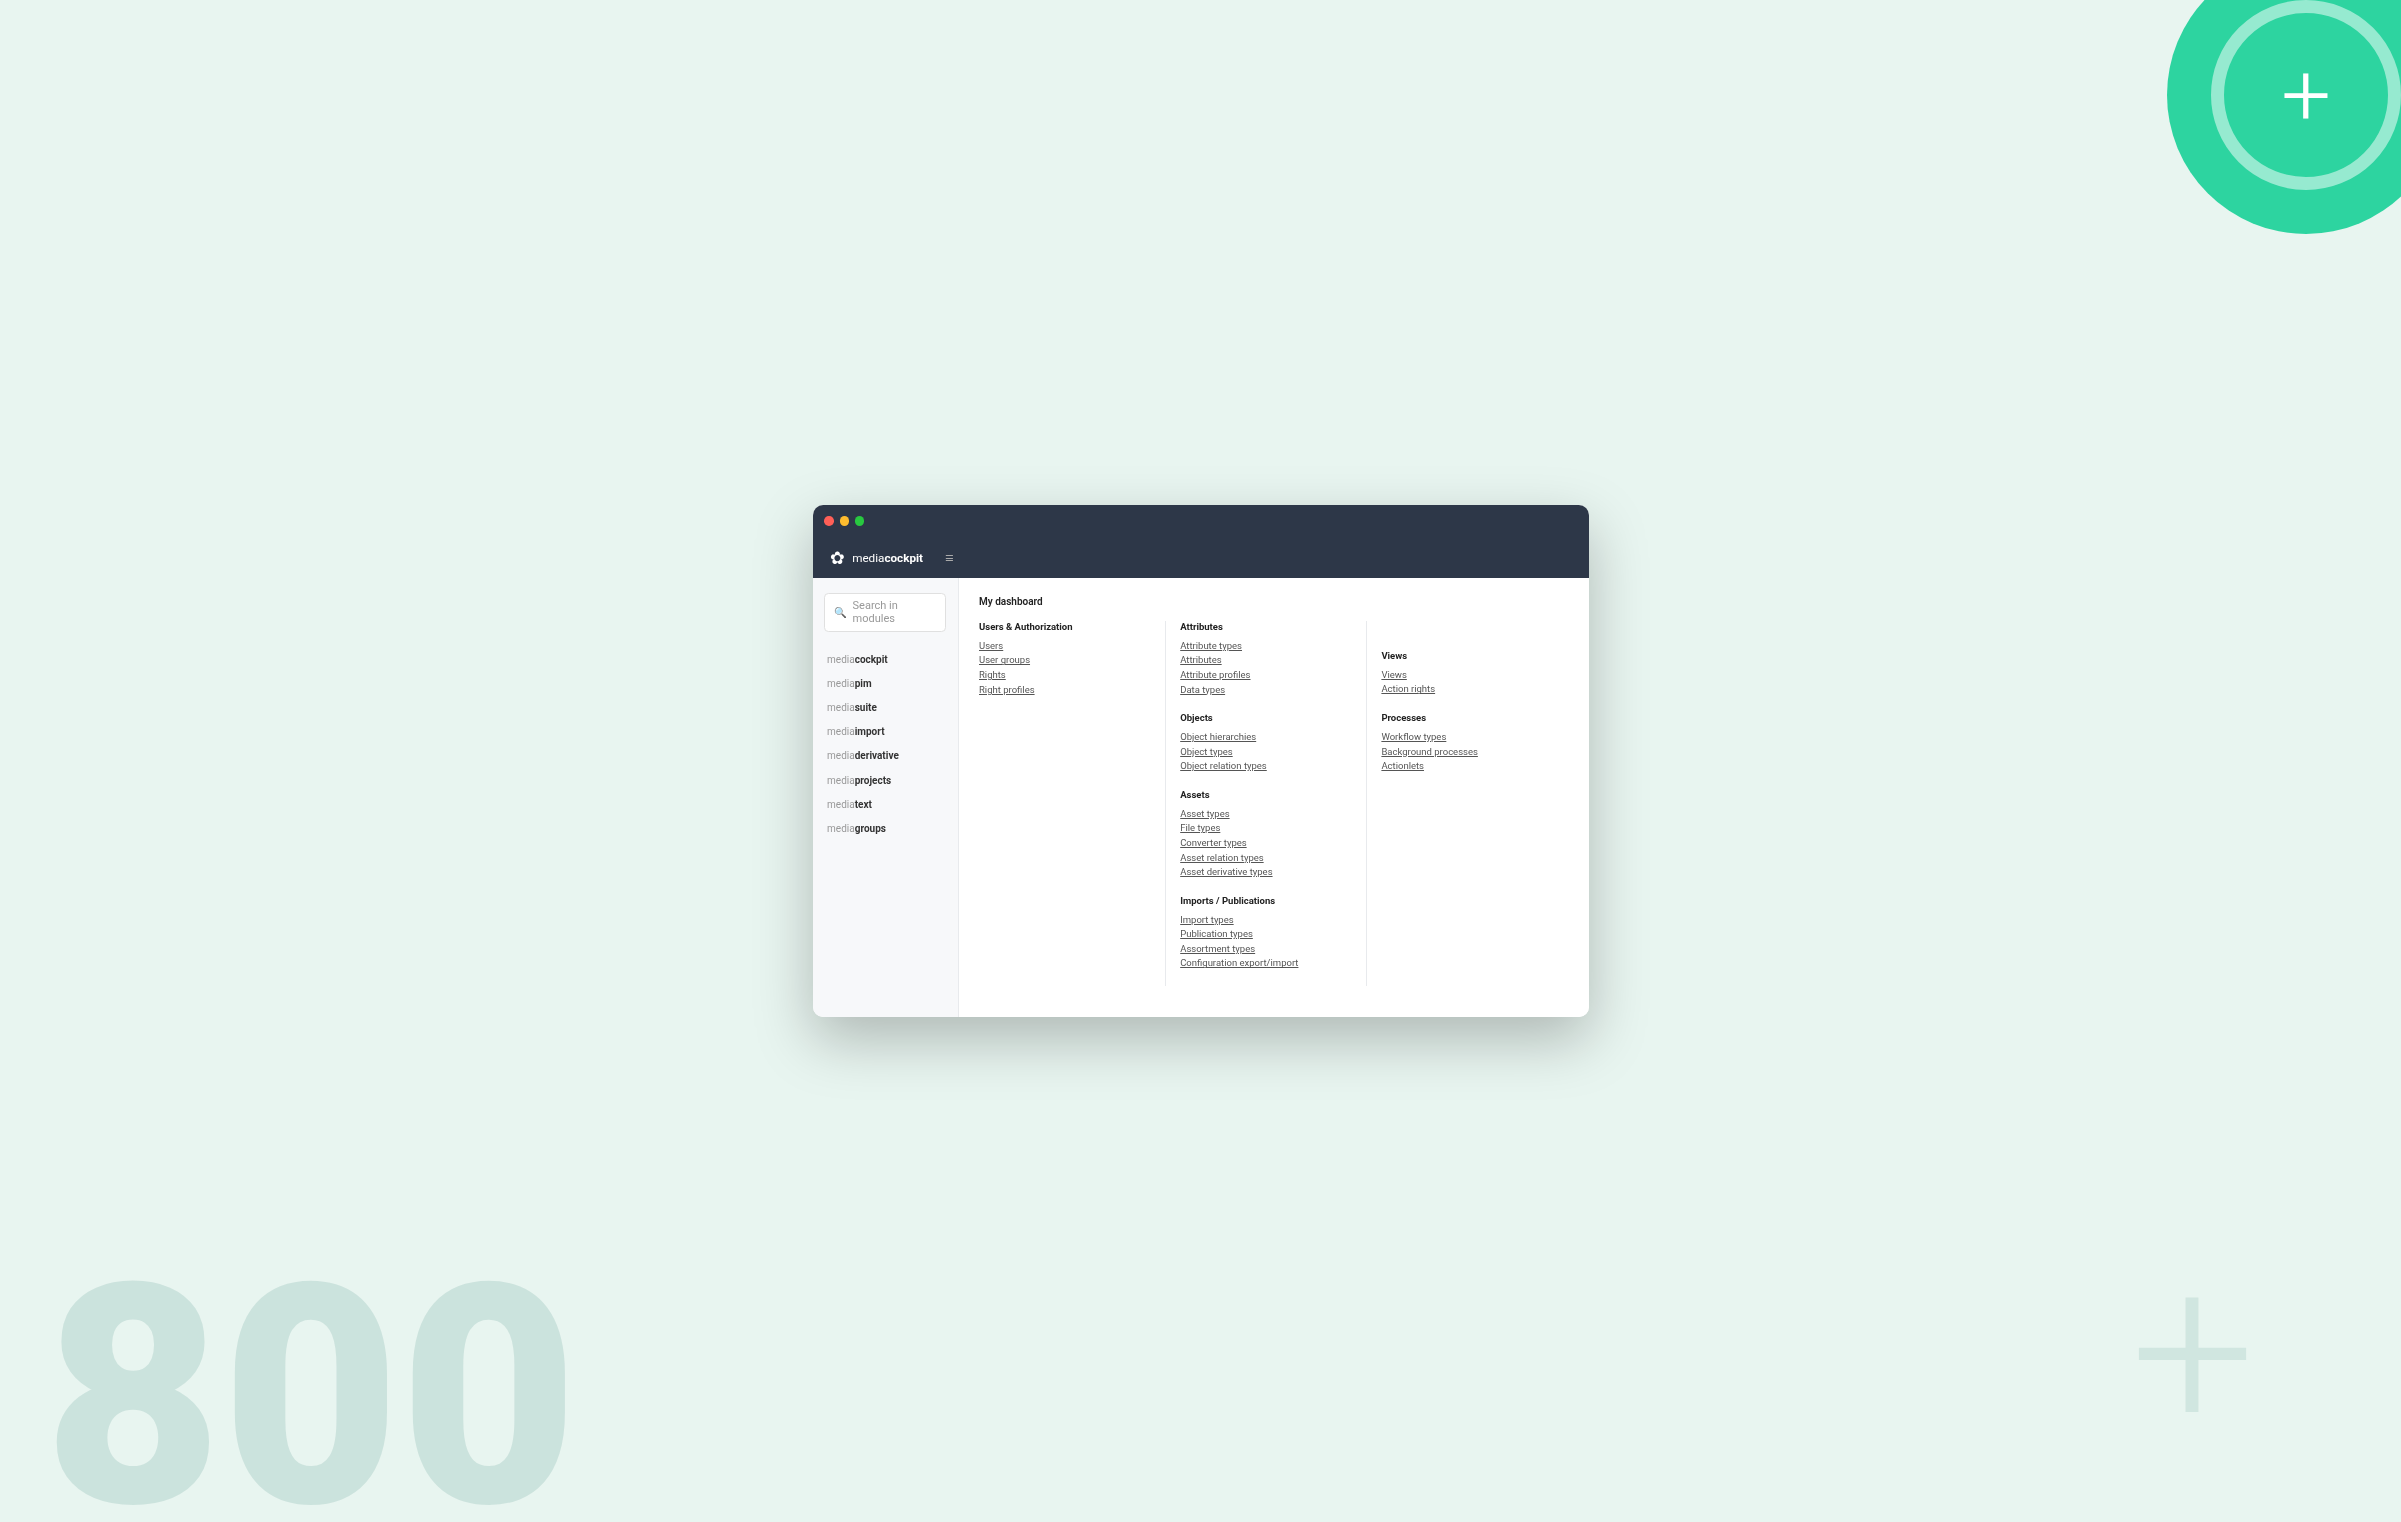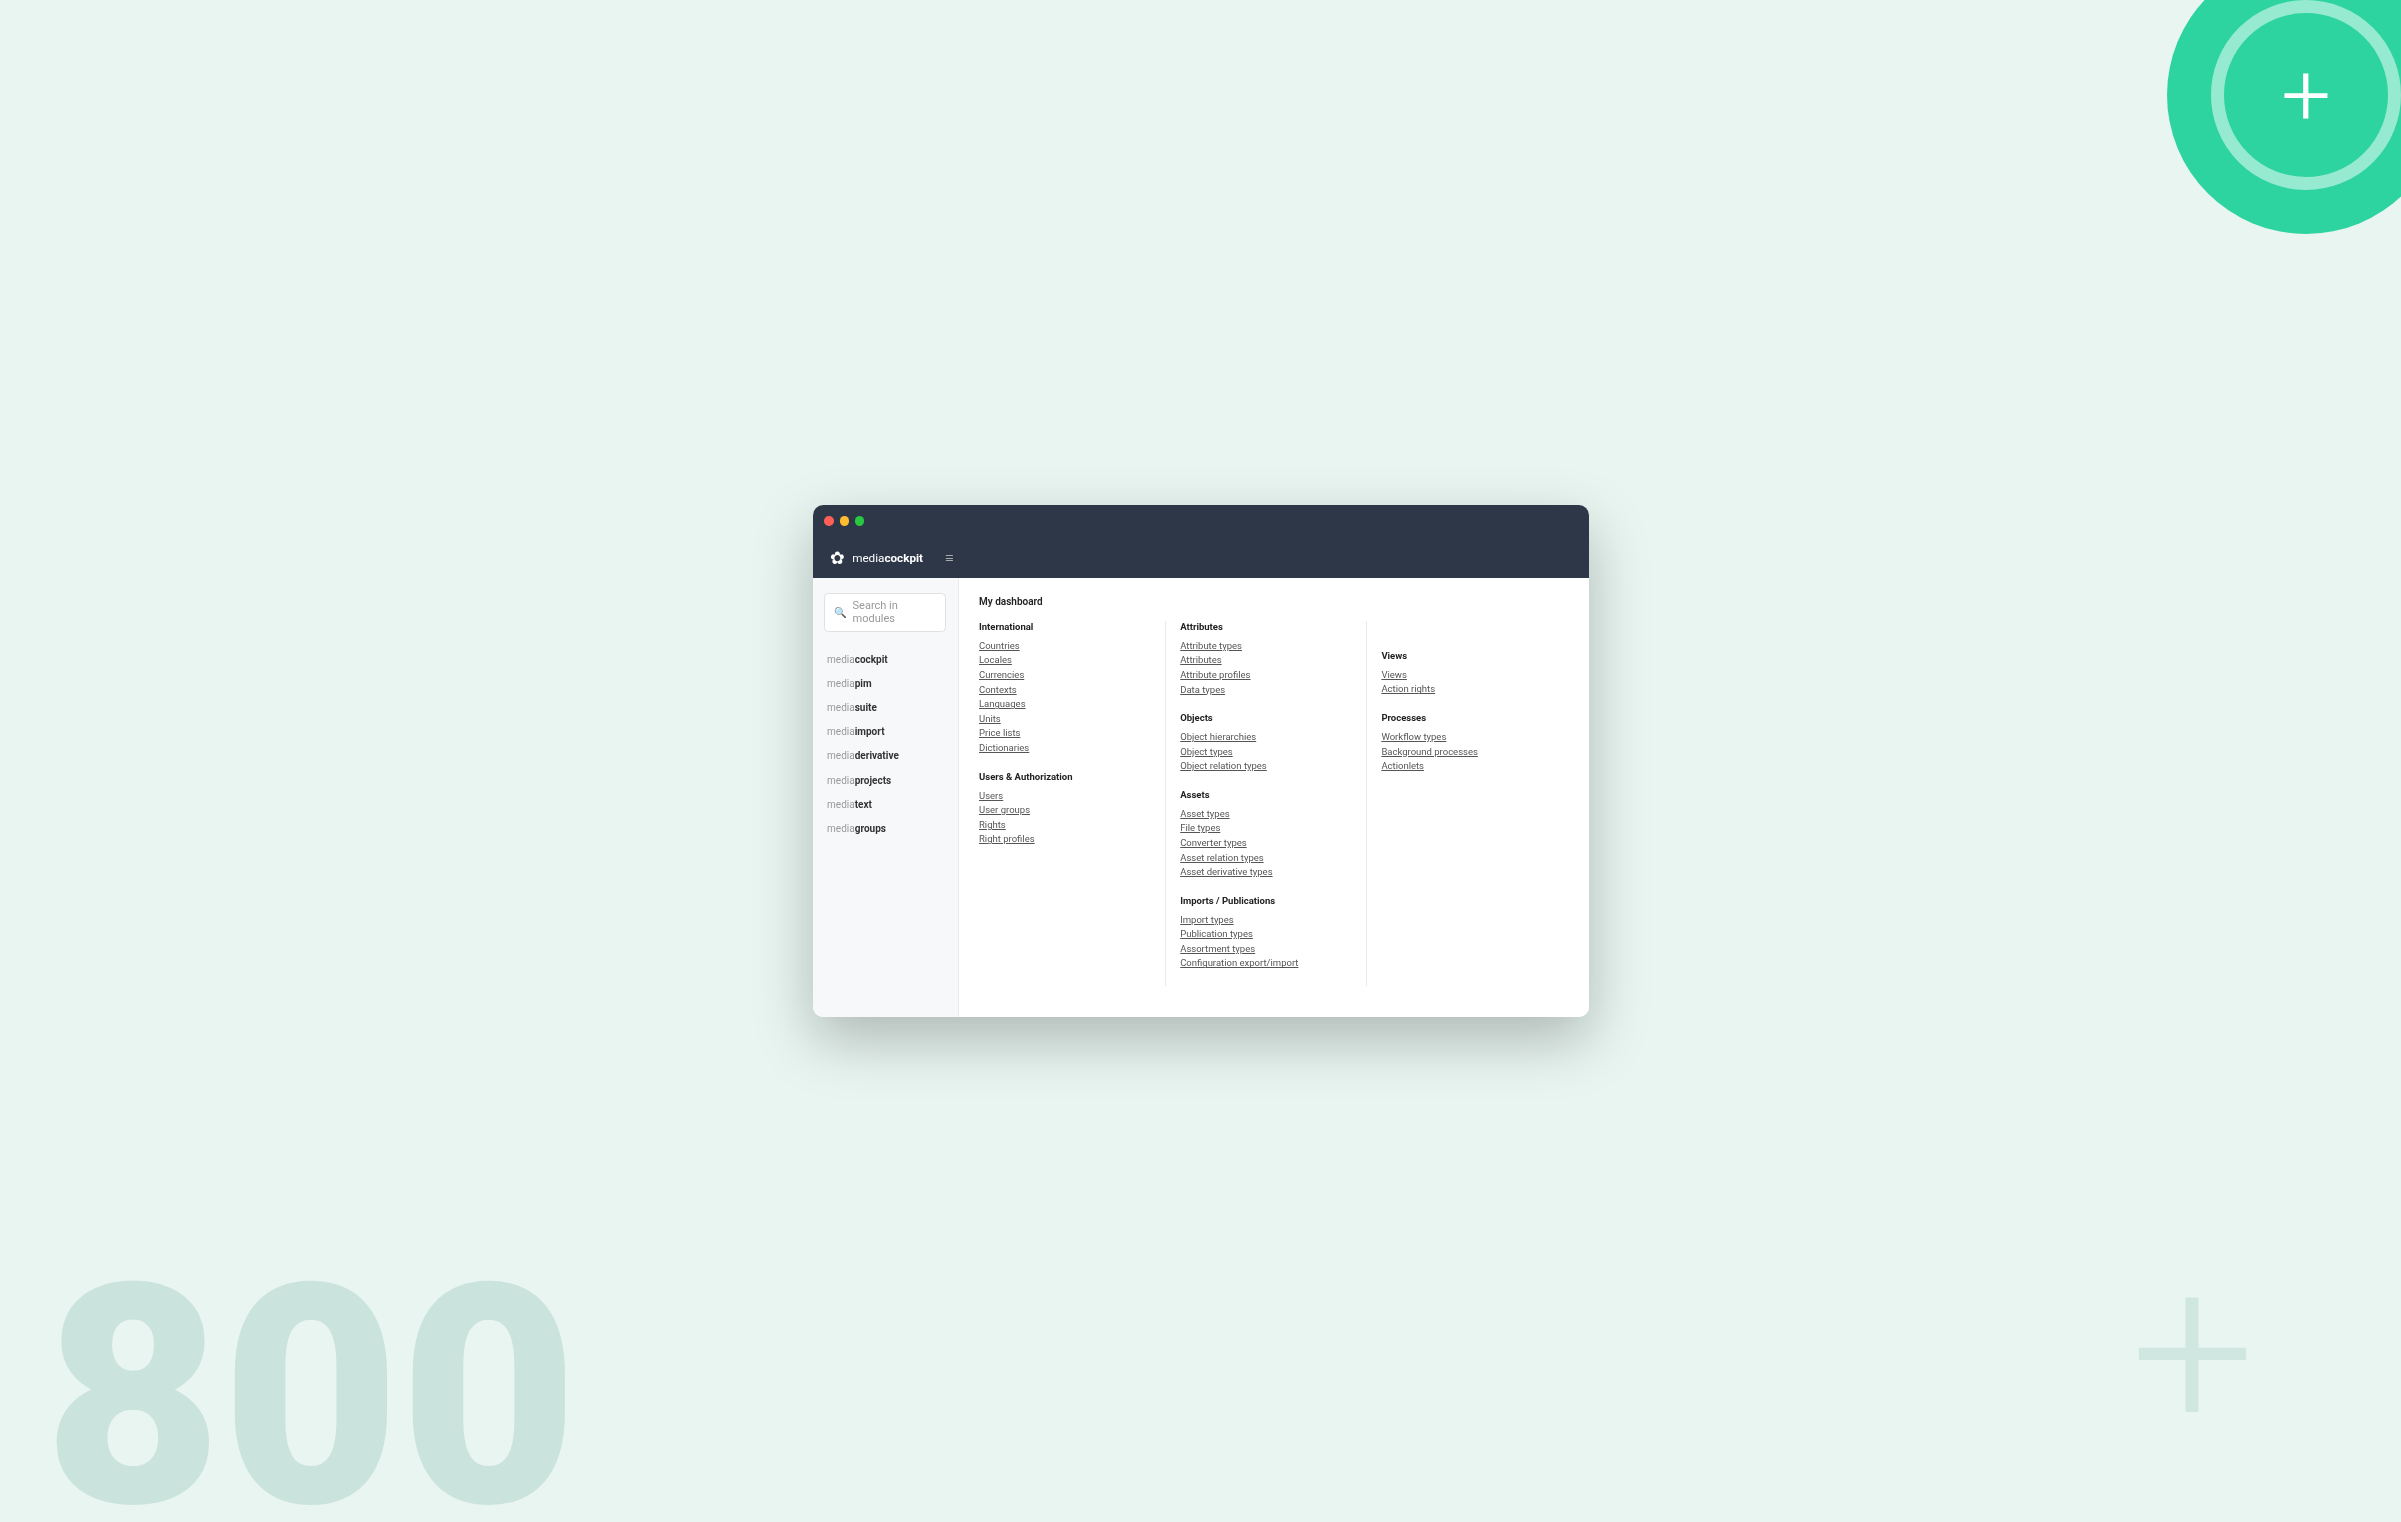--- a/index.html
+++ b/index.html
@@ -291,31 +291,20 @@
         </div>
     </div>
 
     <div class="main-content">
       <div class="dashboard-title">My dashboard</div>
 
       <div class="menu-grid">
 
       <div class="menu-column">
             <div class="menu-section">
-              <div class="menu-section-title">International</div>
-              <a class="menu-item" href="#">Countries</a>
-              <a class="menu-item" href="#">Locales</a>
-              <a class="menu-item" href="#">Currencies</a>
-              <a class="menu-item" href="#">Contexts</a>
-              <a class="menu-item" href="#">Languages</a>
-              <a class="menu-item" href="#">Units</a>
-              <a class="menu-item" href="#">Price lists</a>
-              <a class="menu-item" href="#">Dictionaries</a>
-            </div>
-            <div class="menu-section">
               <div class="menu-section-title">Users &amp; Authorization</div>
               <a class="menu-item" href="#">Users</a>
               <a class="menu-item" href="#">User groups</a>
               <a class="menu-item" href="#">Rights</a>
               <a class="menu-item" href="#">Right profiles</a>
             </div>
           </div>
           <div class="menu-column">
             <div class="menu-section">
               <div class="menu-section-title">Attributes</div>

